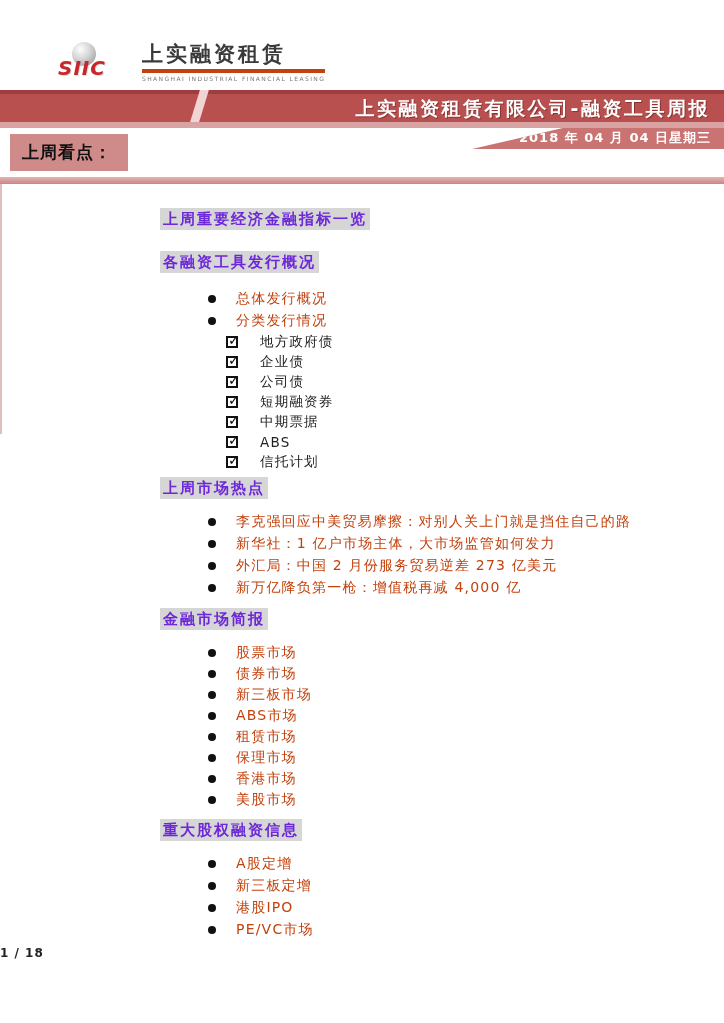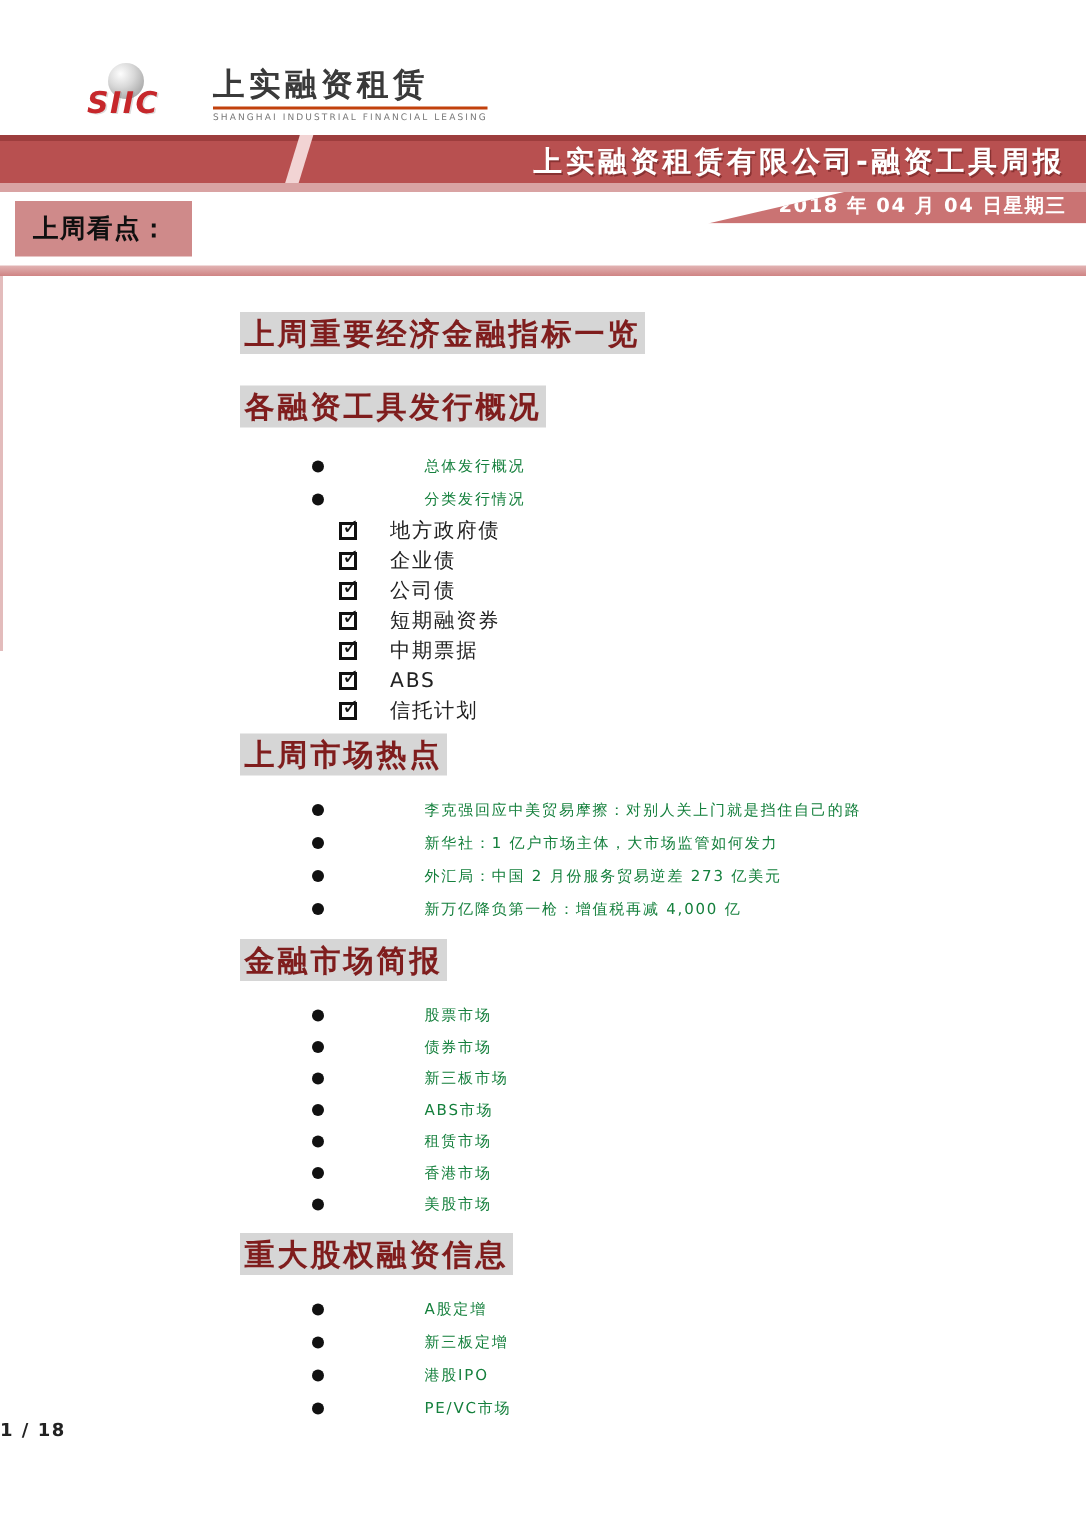--- a/index.html
+++ b/index.html
@@ -19,21 +19,21 @@
     background:radial-gradient(circle at 35% 30%, #fdfdfd 0%, #d8d8d8 40%, #8f8f8f 100%);
   }
   .logo-siic {
     position:absolute; left:0; bottom:4px; font-size:20px; font-weight:bold;
     font-style:italic; color:#c6272b; letter-spacing:1px; line-height:1;
     text-shadow:1px 1px 0 rgba(120,120,120,.25);
   }
   .logo-names { margin-left:6px; }
   .logo-cn {
     font-size:21px; font-weight:bold; color:#3a3a3a; letter-spacing:3px;
-    border-bottom:2px solid #c2410c; padding-bottom:3px; line-height:1.15;
+    border-bottom:4px solid #c2410c; padding-bottom:3px; line-height:1.15;
   }
   .logo-en {
     font-size:6px; color:#777; letter-spacing:1.4px; margin-top:2px; white-space:nowrap;
   }
 
   
   .band {
     position:absolute; left:0; top:90px; width:724px; height:32px;
     background:#b85050; border-top:4px solid #9d3d3d;padding-left:20px;
   }
@@ -66,27 +66,27 @@
     position:absolute; left:0; top:177px; width:724px; height:7px;
     background:linear-gradient(#e2b4b4,#cf8484);
   }
   .left-stripe {
     position:absolute; left:0; top:184px; width:2px; height:250px; background:#e3bcbc;
   }
 
   
   .content { position:absolute; left:160px; top:198px; width:540px; }
   .sec-title {
-    display:inline-block; background:#d6d6d6; color:#7f1d1d;
-    font-weight:bold; font-size:20px; letter-spacing:2px; padding:2px 3px; line-height:1.2;
+    display:inline-block; background:#d6d6d6; color:#6d28d9;
+    font-weight:bold; font-size:15px; letter-spacing:2px; padding:2px 3px; line-height:1.2;
   }
   .mt10{margin-top:10px}.mt20{margin-top:21px}.mt16{margin-top:15px}
   .mt12{margin-top:12px}.mt6{margin-top:5px}.mth{margin-top:9px}
   ul { list-style:none; }
-  .blist li { display:flex; align-items:center; height:22px; font-size:10px; letter-spacing:1.2px; color:#15803d;gap:47px; }
+  .blist li { display:flex; align-items:center; height:22px; font-size:14px; letter-spacing:1.2px; color:#c2410c; }
   .blist.tight li { height:21px; }
   .blist .blt {
     width:8px; height:8px; border-radius:50%; background:#111; flex:0 0 8px;
     margin-left:48px; margin-right:20px;
   }
   .clist li { display:flex; align-items:center; height:20px; font-size:13.5px; letter-spacing:1.2px; color:#222; }
   .clist .chk {
     position:relative; width:12px; height:12px; border:2px solid #111; flex:0 0 12px;
     margin-left:66px; margin-right:22px; background:#fff;
   }
@@ -215,20 +215,24 @@
       <li>
           <span class="blt"></span>
           <span>ABS市场</span>
         </li>
       <li>
           <span class="blt"></span>
           <span>租赁市场</span>
         </li>
       <li>
           <span class="blt"></span>
+          <span>保理市场</span>
+        </li>
+      <li>
+          <span class="blt"></span>
           <span>香港市场</span>
         </li>
       <li>
           <span class="blt"></span>
           <span>美股市场</span>
         </li>
     </ul>
 
     <div class="mth"><span class="sec-title">重大股权融资信息</span></div>
 

